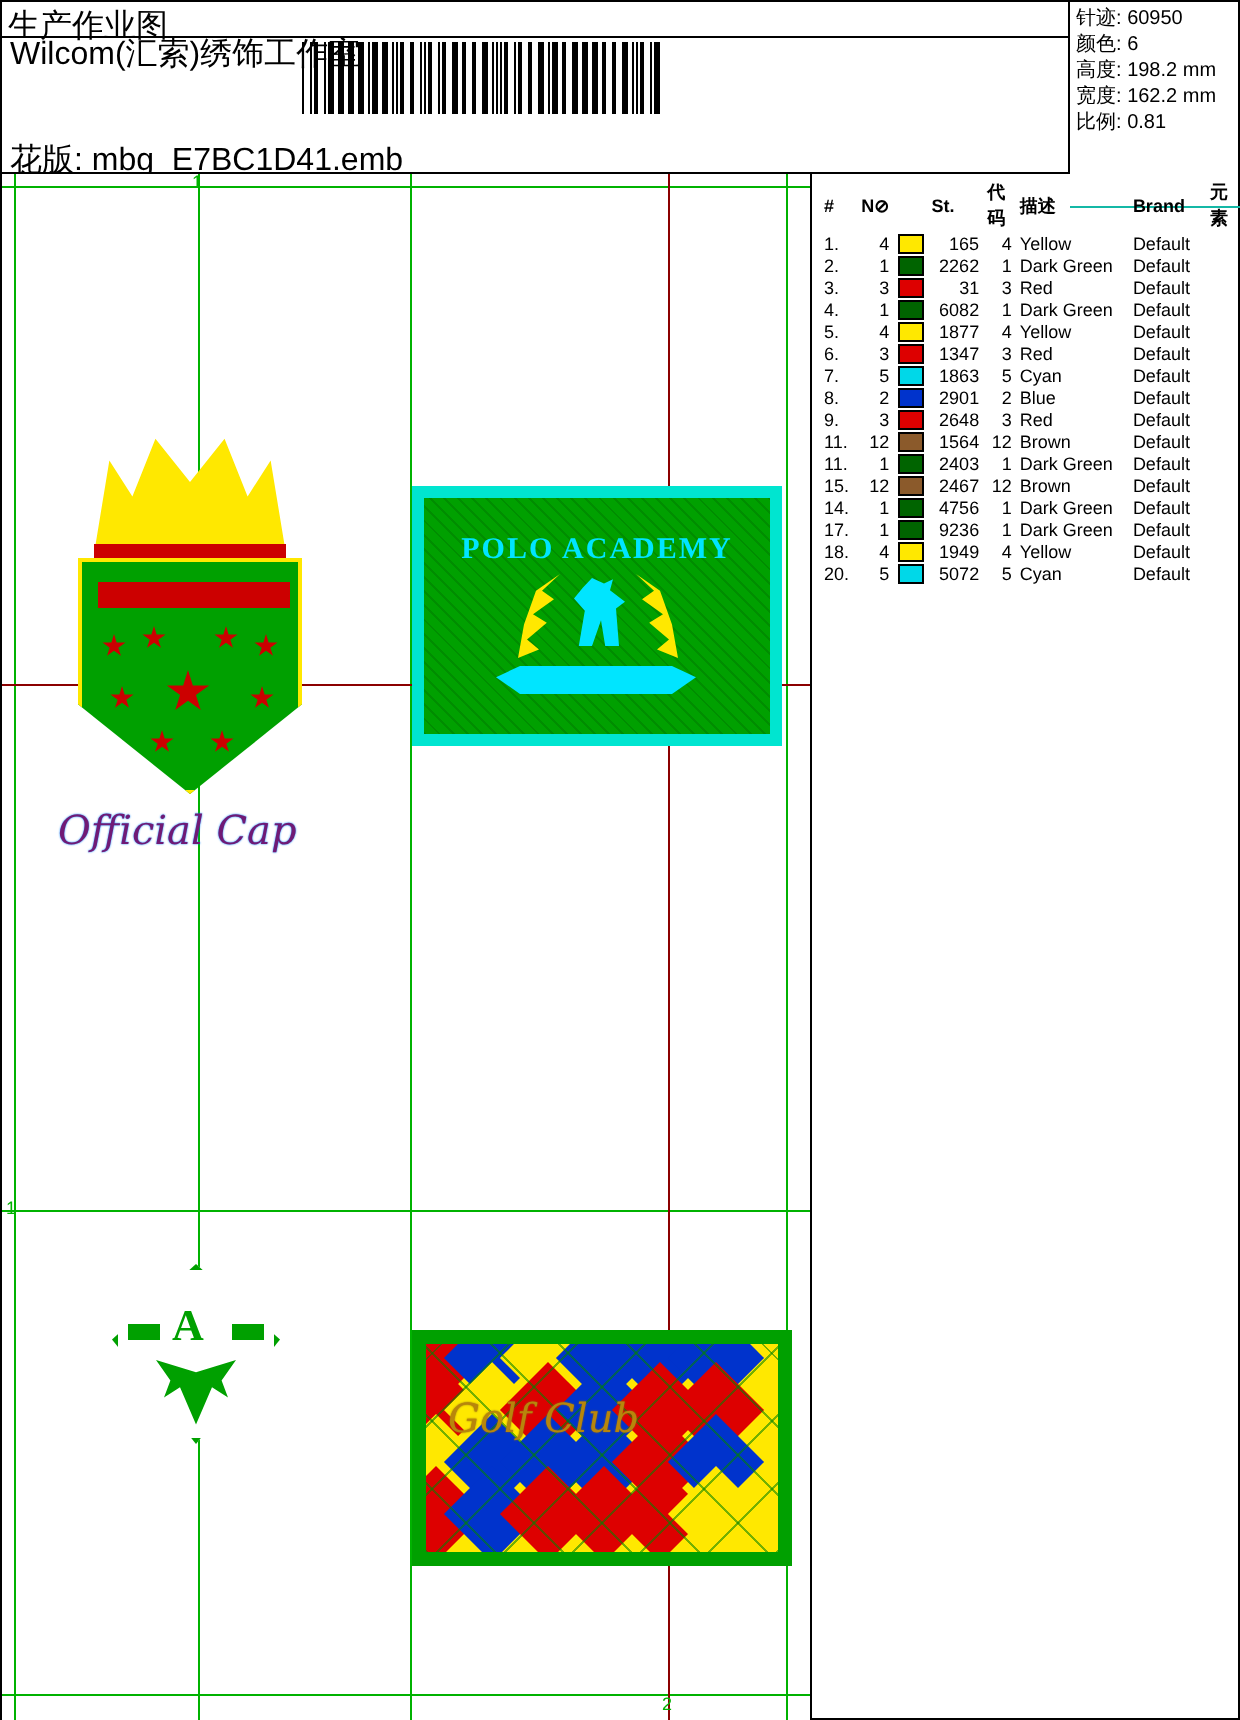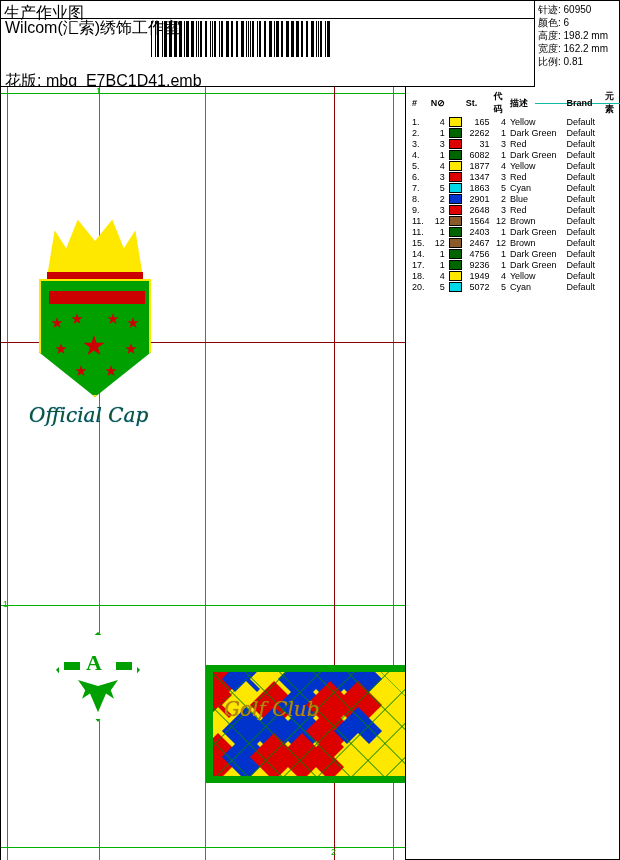--- a/index.html
+++ b/index.html
@@ -108,21 +108,21 @@
     position:absolute;left:8px;top:10px;width:96px;height:13px;background:#cc0000;
   }
   .star{
     position:absolute;width:12px;height:12px;background:#cc0000;
     clip-path:polygon(50% 0%,61% 35%,98% 35%,68% 57%,79% 91%,50% 70%,21% 91%,32% 57%,2% 35%,39% 35%);
   }
   .star.big{width:22px;height:22px;}
   .script{
     position:absolute;left:6px;top:186px;width:140px;
     font-family:"DejaVu Serif", serif;font-style:italic;font-size:20px;
-    color:#14532d;text-shadow:0 0 1px #0080ff;
+    color:#701a75;text-shadow:0 0 1px #0080ff;
   }
 
   
   .patchA{left:55px;top:545px;width:84px;height:100px;}
   .tri{
     position:absolute;left:0;top:0;width:84px;height:90px;
     background:#ffffff;border:3px solid #00a000;box-sizing:border-box;
     clip-path:polygon(50% 0%,100% 42%,50% 100%,0% 42%);
   }
   .letterA{
@@ -170,21 +170,21 @@
   .diag .green{position:absolute;left:0;top:0;right:0;bottom:0;background:#00a000;
     clip-path:polygon(0% 0%,100% 0%,0% 100%);}
   .diag .hatch{position:absolute;inset:0;
     background:repeating-linear-gradient(45deg, rgba(0,0,0,.10) 0 1px, rgba(0,0,0,0) 1px 6px);}
   .diag .txt{
     position:absolute;left:0;right:0;top:52px;text-align:center;
     font-size:9px;font-weight:bold;color:#ffe800;letter-spacing:1px;
   }
 
   
-  .argyle{left:205px;top:578px;width:190px;height:118px;padding-left:32px;}
+  .argyle{left:205px;top:578px;width:190px;height:118px;}
   .argyle .border{position:absolute;inset:0;background:#00a000;}
   .argyle .field{position:absolute;left:7px;top:7px;right:7px;bottom:7px;background:#ffe800;overflow:hidden;}
   .dia{position:absolute;width:34px;height:34px;transform:rotate(45deg);}
   .argyle .lines{position:absolute;left:7px;top:7px;right:7px;bottom:7px;
     background:
       repeating-linear-gradient(45deg, rgba(0,130,0,.55) 0 1px, rgba(0,0,0,0) 1px 24px),
       repeating-linear-gradient(-45deg, rgba(0,130,0,.55) 0 1px, rgba(0,0,0,0) 1px 24px);}
   .argyle .script{
     position:absolute;left:18px;top:32px;width:160px;
     font-family:"DejaVu Serif", serif;font-style:italic;font-size:20px;color:#b8860b;
@@ -317,20 +317,30 @@
     </div>
 
     <div class="art patchA">
       <div class="tri"></div>
       <div class="barL"></div>
       <div class="barR"></div>
       <div class="letterA">A</div>
       <div class="wheat"></div>
     </div>
 
+    <div class="art polo">
+      <div class="outer"></div>
+      <div class="inner"></div>
+      <div class="hatch"></div>
+      <div class="txt">POLO ACADEMY</div>
+      <div class="laurelL"></div>
+      <div class="laurelR"></div>
+      <div class="horse"></div>
+      <div class="ribbon"></div>
+    </div>
 
 
     <div class="art argyle">
       <div class="border"></div>
       <div class="field" id="argyle-field">
           <div class="dia" style="left: -12px; top: -10px; background: rgb(221, 0, 0);"></div>
           <div class="dia" style="left: 16px; top: -10px; background: rgb(0, 51, 204);"></div>
           <div class="dia" style="left: 44px; top: -10px; background: rgb(255, 232, 0);"></div>
           <div class="dia" style="left: 72px; top: -10px; background: rgb(0, 51, 204);"></div>
           <div class="dia" style="left: 100px; top: -10px; background: rgb(0, 51, 204);"></div>

